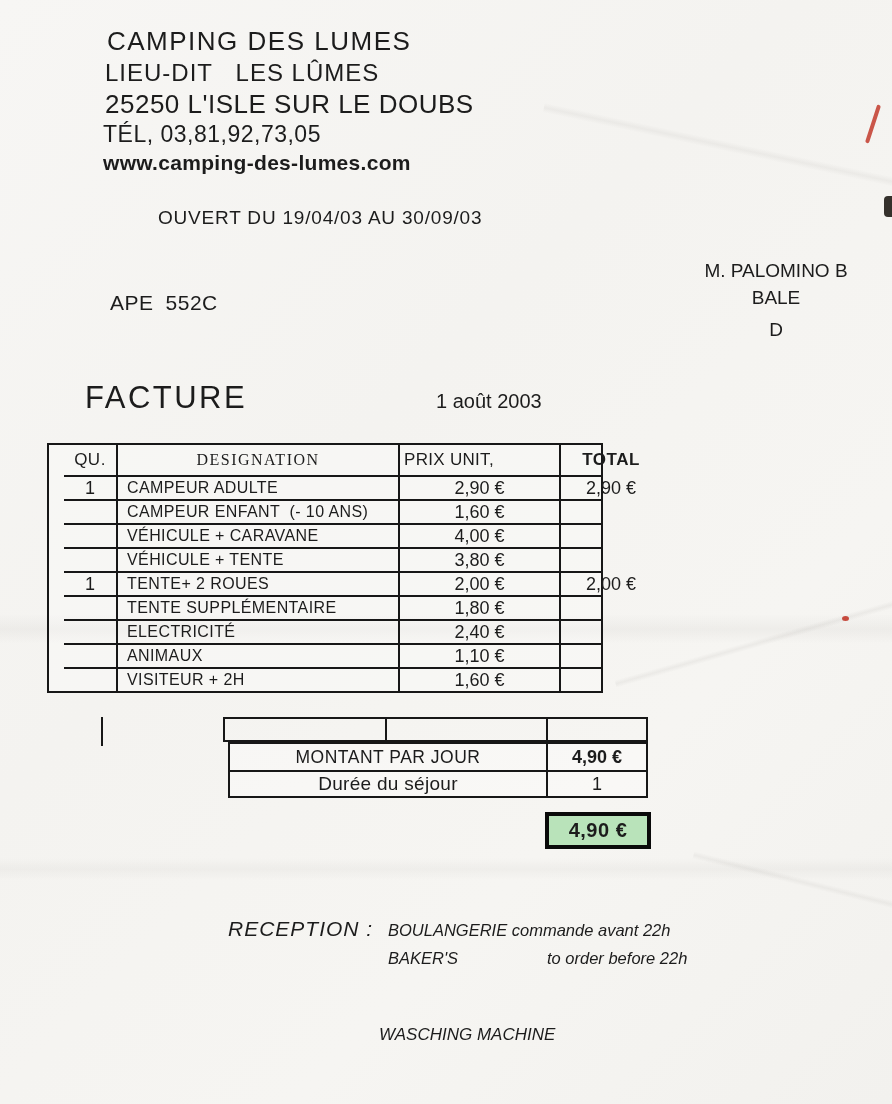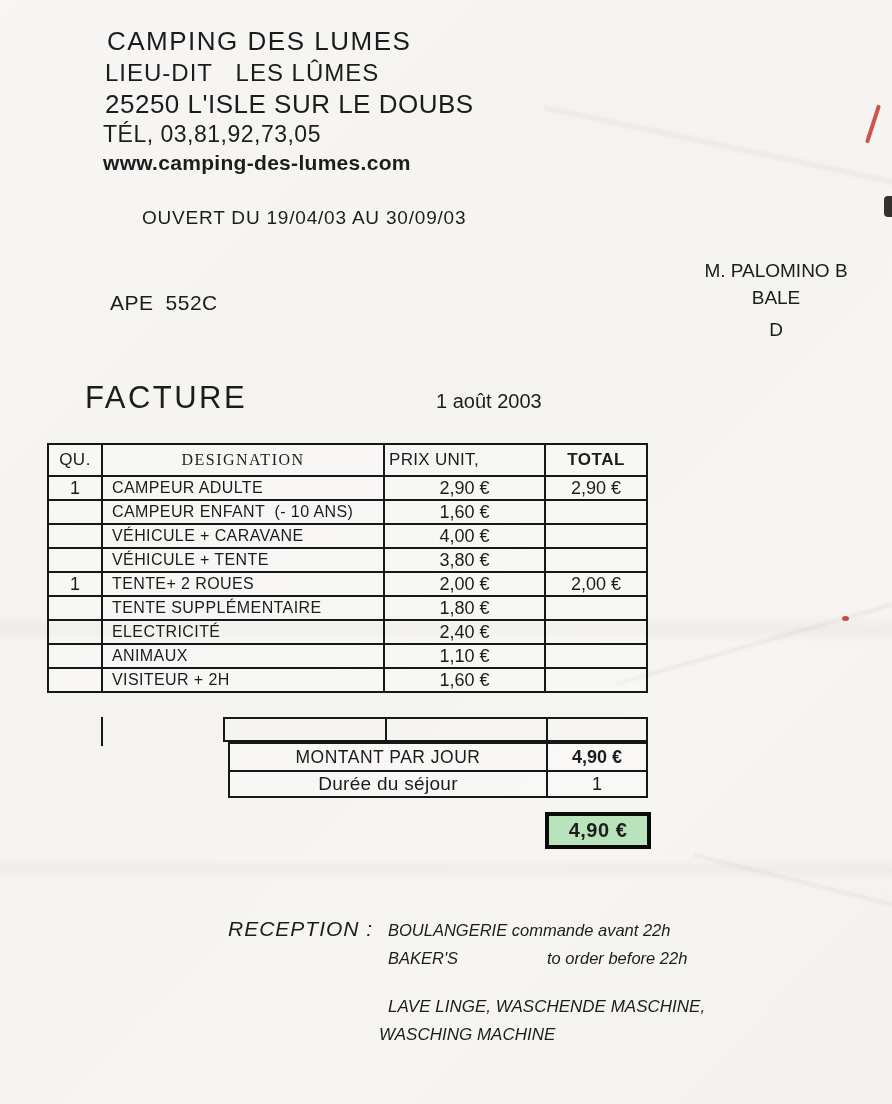--- a/index.html
+++ b/index.html
@@ -24,31 +24,31 @@
         background:linear-gradient(180deg,transparent,rgba(110,105,100,.05),transparent); }
   .c5 { left:690px; top:880px; width:240px; height:8px; transform:rotate(14deg);
         background:linear-gradient(180deg,transparent,rgba(110,105,100,.07),transparent); }
 
   
   .lh-name    { left:107px; top:26px;  font-size:26px; letter-spacing:1.5px; }
   .lh-addr1   { left:105px; top:59px;  font-size:24px; letter-spacing:1px; }
   .lh-addr2   { left:105px; top:89px;  font-size:26px; letter-spacing:.5px;text-align:center; }
   .lh-tel     { left:103px; top:121px; font-size:23px; letter-spacing:.5px; }
   .lh-web     { left:103px; top:151px; font-size:21px; font-weight:bold; letter-spacing:.3px; }
-  .season     { left:142px; top:207px; font-size:19px; letter-spacing:.8px; }
+  .season     { left:158px; top:207px; font-size:19px; letter-spacing:.8px; }
   .reg-siret  { left:110px; top:262px; font-size:21px; display:flex; gap:12px; letter-spacing:.5px; }
   .reg-ape    { left:110px; top:291px; font-size:21px; display:flex; gap:12px; letter-spacing:.5px; }
   .customer   { left:686px; top:257px; width:180px; text-align:center; font-size:19px; line-height:27px; }
   .cust-note  { margin-top:5px; }
 
   .title      { left:85px;  top:380px; font-size:31px; letter-spacing:2.5px; }
   .inv-date   { left:436px; top:390px; font-size:20px; }
 
   
-  .tbl { left:47px; top:443px; width:601px; border:2px solid #171717; background:rgba(255,255,255,.25); }
+  .tbl { left:47px; top:443px; width:556px; border:2px solid #171717; background:rgba(255,255,255,.25);padding-left:15px; }
   .trow { display:grid; grid-template-columns:54px 282px 161px 100px; height:24px; border-top:2px solid #171717; }
   .thead { height:30px; border-top:none; }
   .td { display:flex; align-items:center; overflow:hidden; }
   .b-r { border-right:2px solid #171717; }
   .t-center { justify-content:center; }
   .h-qty   { font-size:17px; letter-spacing:.5px; }
   .h-des   { font-family:"Liberation Serif", serif; font-size:16px; letter-spacing:1.5px; }
   .h-prix  { font-size:17px; padding-left:4px; letter-spacing:.3px; }
   .h-total { font-size:17px; font-weight:bold; letter-spacing:.5px; }
   .d-qty   { font-size:18px; }
@@ -215,20 +215,19 @@
   </div>
 
   <div class="abs grand" id="grand-box" style="background: rgb(185, 227, 186);">
     <span>4,90 €</span>
   </div>
 
   <div class="abs it recep">RECEPTION :</div>
   <div class="abs it bak-fr">BOULANGERIE commande avant 22h</div>
   <div class="abs it bak-en-l">BAKER'S</div>
   <div class="abs it bak-en">to order before 22h</div>
-  <div class="abs it lau1">LAVE LINGE, WASCHENDE MASCHINE,</div>
   <div class="abs it lau2">WASCHING MACHINE</div>
 
   <div class="abs red-stroke" id="red-stroke" style="background: rgb(194, 57, 43);"></div>
   <div class="abs edge-mark"></div>
   <div class="abs red-dot" id="red-dot" style="background: rgb(194, 57, 43);"></div>
 
 </div>
 
 </body></html>

